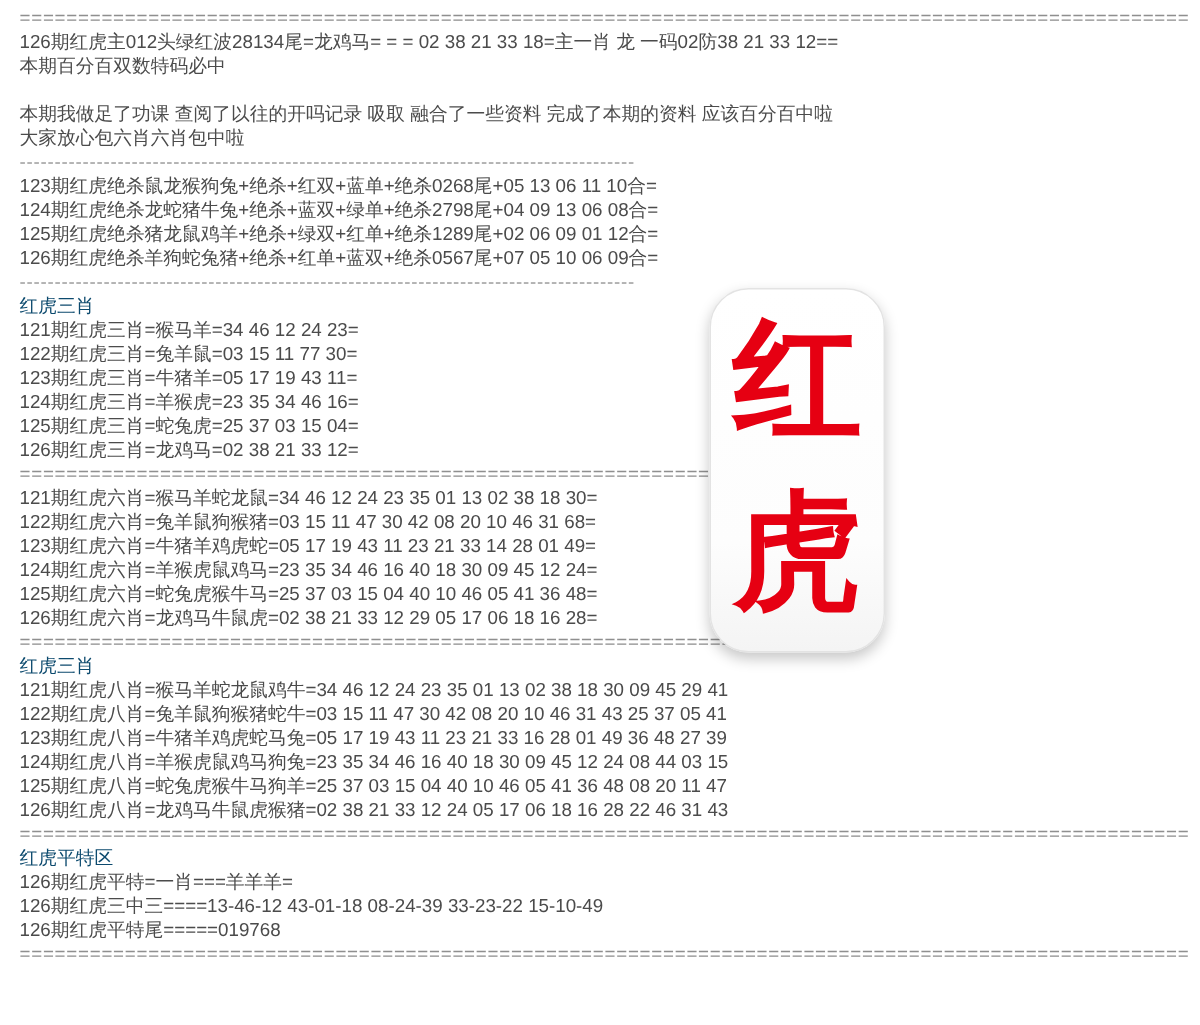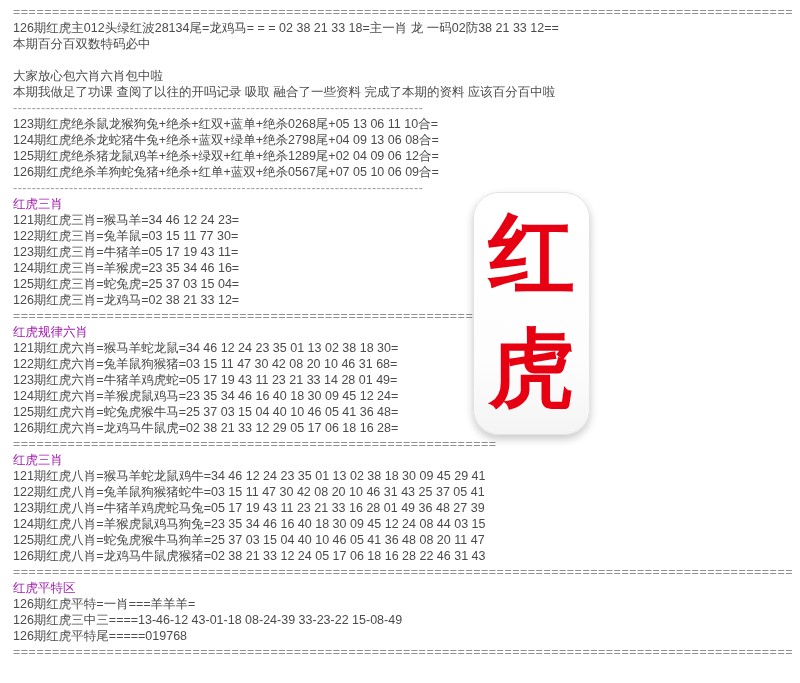--- a/index.html
+++ b/index.html
@@ -10,21 +10,21 @@
     background:#ffffff;
     font-family:"Liberation Sans","DejaVu Sans",sans-serif;
     color:#4b4b4b;
     font-size:12.5px;
   }
   .content{padding:4px 0 0 13px;}
   .ln{height:16px;line-height:16px;white-space:nowrap;overflow:hidden;}
   .sep{color:#8f8f8f;letter-spacing:.5px;}
   .dash{color:#9c9c9c;letter-spacing:.5px;}
   .gap{height:16px;}
-  .title{color:#a21caf;}
+  .title{color:#0c4a6e;}
   .badge{
     position:absolute;
     left:473px;top:192px;
     width:117px;height:243px;
     background:linear-gradient(180deg,#ffffff 0%,#fdfdfd 70%,#f4f4f4 100%);
     border:1px solid #e3e3e3;
     border-radius:26px;
     box-shadow:0 4px 9px rgba(0,0,0,0.22), inset 0 1px 0 #ffffff;
     display:flex;flex-direction:column;align-items:center;justify-content:space-between;
     padding:14px 0 20px 0;box-sizing:border-box;
@@ -41,60 +41,59 @@
 
 <div id="page">
   <div class="content">
 
     <div class="ln sep">====================================================================================================</div>
     <div class="ln">126期红虎主012头绿红波28134尾=龙鸡马= = = 02 38 21 33 18=主一肖 龙 一码02防38 21 33 12==</div>
     <div class="ln">本期百分百双数特码必中</div>
 
     <div class="gap"></div>
 
+    <div class="ln">本期我做足了功课 查阅了以往的开吗记录 吸取 融合了一些资料 完成了本期的资料 应该百分百中啦</div>
     <div class="ln">大家放心包六肖六肖包中啦</div>
-    <div class="ln">本期我做足了功课 查阅了以往的开吗记录 吸取 融合了一些资料 完成了本期的资料 应该百分百中啦</div>
     <div class="ln dash">----------------------------------------------------------------------------------------</div>
 
     <div class="ln">123期红虎绝杀鼠龙猴狗兔+绝杀+红双+蓝单+绝杀0268尾+05 13 06 11 10合=</div>
     <div class="ln">124期红虎绝杀龙蛇猪牛兔+绝杀+蓝双+绿单+绝杀2798尾+04 09 13 06 08合=</div>
-    <div class="ln">125期红虎绝杀猪龙鼠鸡羊+绝杀+绿双+红单+绝杀1289尾+02 04 09 06 12合=</div>
+    <div class="ln">125期红虎绝杀猪龙鼠鸡羊+绝杀+绿双+红单+绝杀1289尾+02 06 09 01 12合=</div>
     <div class="ln">126期红虎绝杀羊狗蛇兔猪+绝杀+红单+蓝双+绝杀0567尾+07 05 10 06 09合=</div>
     <div class="ln dash">----------------------------------------------------------------------------------------</div>
 
     <div class="ln title">红虎三肖</div>
     <div class="ln">121期红虎三肖=猴马羊=34 46 12 24 23=</div>
     <div class="ln">122期红虎三肖=兔羊鼠=03 15 11 77 30=</div>
     <div class="ln">123期红虎三肖=牛猪羊=05 17 19 43 11=</div>
     <div class="ln">124期红虎三肖=羊猴虎=23 35 34 46 16=</div>
     <div class="ln">125期红虎三肖=蛇兔虎=25 37 03 15 04=</div>
     <div class="ln">126期红虎三肖=龙鸡马=02 38 21 33 12=</div>
     <div class="ln sep">==============================================================</div>
 
-    <div class="ln title">红虎规律六肖</div>
     <div class="ln">121期红虎六肖=猴马羊蛇龙鼠=34 46 12 24 23 35 01 13 02 38 18 30=</div>
     <div class="ln">122期红虎六肖=兔羊鼠狗猴猪=03 15 11 47 30 42 08 20 10 46 31 68=</div>
     <div class="ln">123期红虎六肖=牛猪羊鸡虎蛇=05 17 19 43 11 23 21 33 14 28 01 49=</div>
     <div class="ln">124期红虎六肖=羊猴虎鼠鸡马=23 35 34 46 16 40 18 30 09 45 12 24=</div>
     <div class="ln">125期红虎六肖=蛇兔虎猴牛马=25 37 03 15 04 40 10 46 05 41 36 48=</div>
     <div class="ln">126期红虎六肖=龙鸡马牛鼠虎=02 38 21 33 12 29 05 17 06 18 16 28=</div>
     <div class="ln sep">==============================================================</div>
 
     <div class="ln title">红虎三肖</div>
     <div class="ln">121期红虎八肖=猴马羊蛇龙鼠鸡牛=34 46 12 24 23 35 01 13 02 38 18 30 09 45 29 41</div>
     <div class="ln">122期红虎八肖=兔羊鼠狗猴猪蛇牛=03 15 11 47 30 42 08 20 10 46 31 43 25 37 05 41</div>
     <div class="ln">123期红虎八肖=牛猪羊鸡虎蛇马兔=05 17 19 43 11 23 21 33 16 28 01 49 36 48 27 39</div>
     <div class="ln">124期红虎八肖=羊猴虎鼠鸡马狗兔=23 35 34 46 16 40 18 30 09 45 12 24 08 44 03 15</div>
     <div class="ln">125期红虎八肖=蛇兔虎猴牛马狗羊=25 37 03 15 04 40 10 46 05 41 36 48 08 20 11 47</div>
     <div class="ln">126期红虎八肖=龙鸡马牛鼠虎猴猪=02 38 21 33 12 24 05 17 06 18 16 28 22 46 31 43</div>
     <div class="ln sep">====================================================================================================</div>
 
     <div class="ln title">红虎平特区</div>
     <div class="ln">126期红虎平特=一肖===羊羊羊=</div>
-    <div class="ln">126期红虎三中三====13-46-12 43-01-18 08-24-39 33-23-22 15-08-49</div>
+    <div class="ln">126期红虎三中三====13-46-12 43-01-18 08-24-39 33-23-22 15-10-49</div>
     <div class="ln">126期红虎平特尾=====019768</div>
     <div class="ln sep">====================================================================================================</div>
 
   </div>
 
   <div class="badge">
     <div class="zi">红</div>
     <div class="zi">虎</div>
   </div>
 </div>

